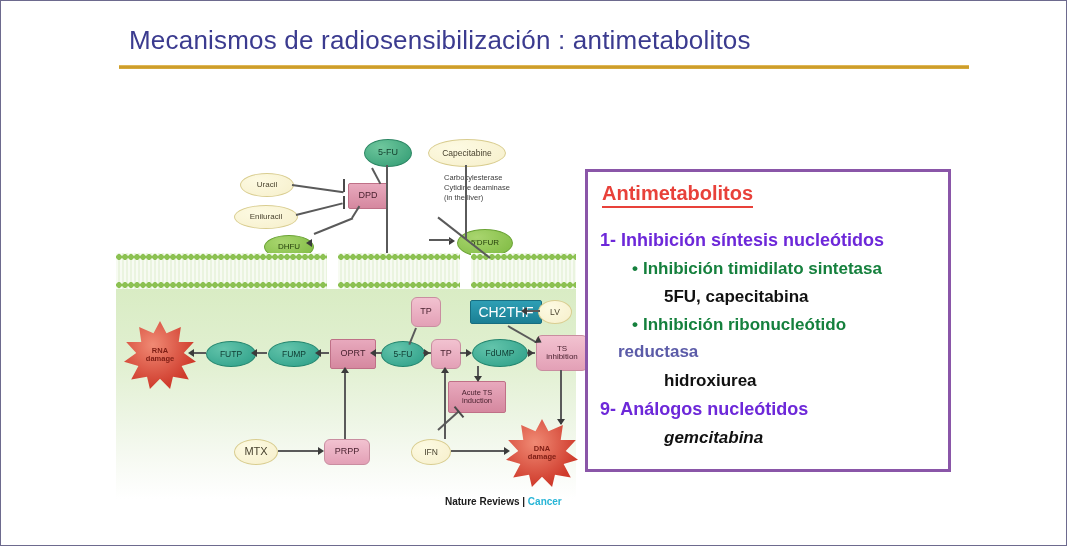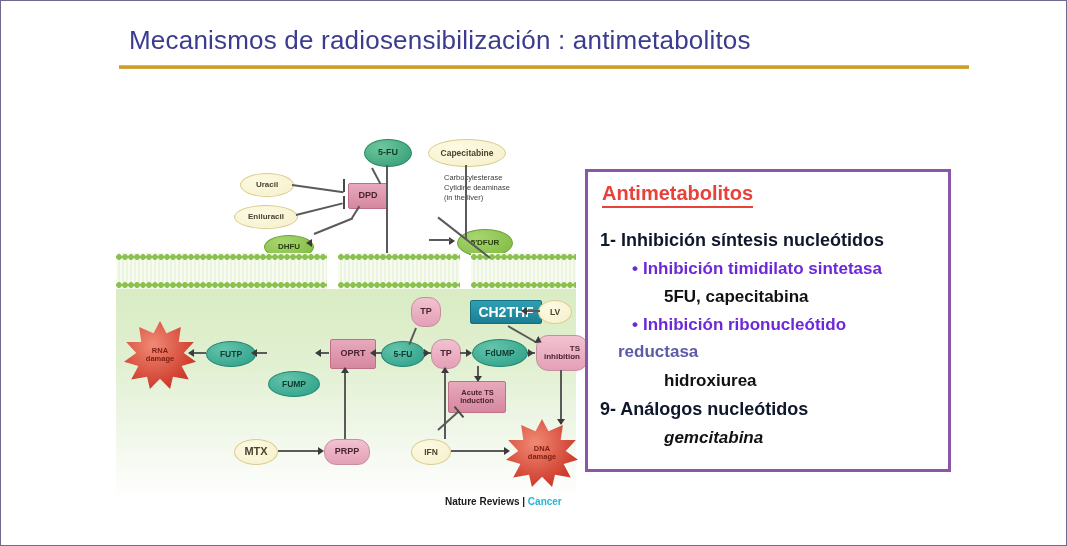--- a/index.html
+++ b/index.html
@@ -61,34 +61,34 @@
     position:absolute;left:0;top:208px;width:460px;height:172px;
     background:linear-gradient(to bottom,#d9ecc4 0%,#e2f0d2 45%,#eef6e6 78%,#f7faf3 100%);
   }
   .cytoplasm-fade{
     position:absolute;left:0;top:380px;width:460px;height:38px;
     background:linear-gradient(to bottom,#f7faf3,#ffffff);
   }
 
   
   .node{position:absolute;display:flex;align-items:center;justify-content:center;
-        text-align:right;line-height:1.02;color:#2b2b2b;font-weight:bold;}
+        text-align:center;line-height:1.02;color:#2b2b2b;font-weight:normal;}
   .oval{border-radius:50%;}
   .cream{background:radial-gradient(ellipse at 35% 30%,#fdfae2,#f6efcb);
          border:1px solid #d9cd90;color:#4a4430;}
   .greenDark{background:radial-gradient(ellipse at 35% 28%,#6fc79d,#2f9a72);
              border:1px solid #2c8663;color:#123d2c;}
   .greenLight{background:radial-gradient(ellipse at 35% 28%,#a9d56f,#7cb93f);
               border:1px solid #6aa334;color:#26400c;}
   .teal{background:radial-gradient(ellipse at 35% 28%,#63c4ab,#2a9d86);
         border:1px solid #23866f;color:#0e3a31;}
   .pinkbox{background:linear-gradient(to bottom,#e8a9bd,#d5889f);
            border:1px solid #bf7087;color:#4a2230;border-radius:2px;}
   .pinkbox2{background:linear-gradient(to bottom,#f2c2d0,#e3a0b6);
-            border:1px solid #c98da0;color:#4a2230;border-radius:12px;}
+            border:1px solid #c98da0;color:#4a2230;border-radius:6px;}
   .tealbox{background:linear-gradient(to bottom,#2e9fb5,#1b7f94);
            border:1px solid #176d80;color:#ffffff;border-radius:2px;}
 
   
   .burst{
     position:absolute;
     background:radial-gradient(circle at 40% 35%,#f08a74,#cf3b2c 70%);
     clip-path:polygon(50% 0%,59% 18%,79% 9%,76% 31%,97% 31%,83% 47%,
                       100% 60%,80% 66%,90% 86%,68% 82%,64% 100%,50% 85%,
                       36% 100%,32% 82%,10% 86%,20% 66%,0% 60%,17% 47%,
@@ -126,22 +126,22 @@
     border:3px solid #8a56a8;
     box-sizing:border-box;
   }
   #panel-heading{
     position:absolute;left:14px;top:10px;
     font-size:20px;font-weight:bold;color:#e8413a;
     border-bottom:2px solid #e8413a;
     padding-bottom:1px;
   }
   .pl{position:absolute;white-space:nowrap;}
-  .lvl1{left:12px;font-size:18px;font-weight:bold;color:#0f172a;}
-  .lvl2{left:44px;font-size:17px;font-weight:bold;color:#6d28d9;}
+  .lvl1{left:12px;font-size:18px;font-weight:bold;color:#6d28d9;}
+  .lvl2{left:44px;font-size:17px;font-weight:bold;color:#15803d;}
   .lvl2b{left:30px;font-size:17px;font-weight:bold;color:#5b5ba8;}
   .lvl3{left:76px;font-size:17px;font-weight:bold;color:#111111;}
   .bullet{display:inline-block;width:11px;}
 </style>
 </head>
 <body>
 
 <div id="slide">
 
   <div id="slide-title">Mecanismos de radiosensibilización : antimetabolitos</div>
@@ -205,21 +205,21 @@
 
     <div class="node oval cream" style="left:422px;top:219px;width:32px;height:22px;font-size:8.5px;">LV</div>
 
     <div class="burst" style="left:8px;top:240px;width:72px;height:68px;">
       <span style="font-size:7.5px;white-space:pre-line;">RNA
 damage</span>
     </div>
 
     <div class="node oval teal" style="left:90px;top:260px;width:48px;height:24px;font-size:8.5px;">FUTP</div>
 
-    <div class="node oval teal" style="left:152px;top:260px;width:50px;height:24px;font-size:8.5px;margin-top:30px;">FUMP</div>
+    <div class="node oval teal" style="left:152px;top:260px;width:50px;height:24px;font-size:8.5px;">FUMP</div>
 
     <div class="node pinkbox" style="left:214px;top:258px;width:44px;height:28px;font-size:9px;">OPRT</div>
 
     <div class="node oval teal" style="left:265px;top:260px;width:42px;height:24px;font-size:8.5px;">5-FU</div>
 
     <div class="node pinkbox2" style="left:315px;top:258px;width:28px;height:28px;font-size:9px;">TP</div>
 
     <div class="node oval teal" style="left:356px;top:258px;width:54px;height:26px;font-size:8.5px;">FdUMP</div>
 
     <div class="node pinkbox2" style="left:420px;top:254px;width:50px;height:34px;font-size:8px;white-space:pre-line;">TS

